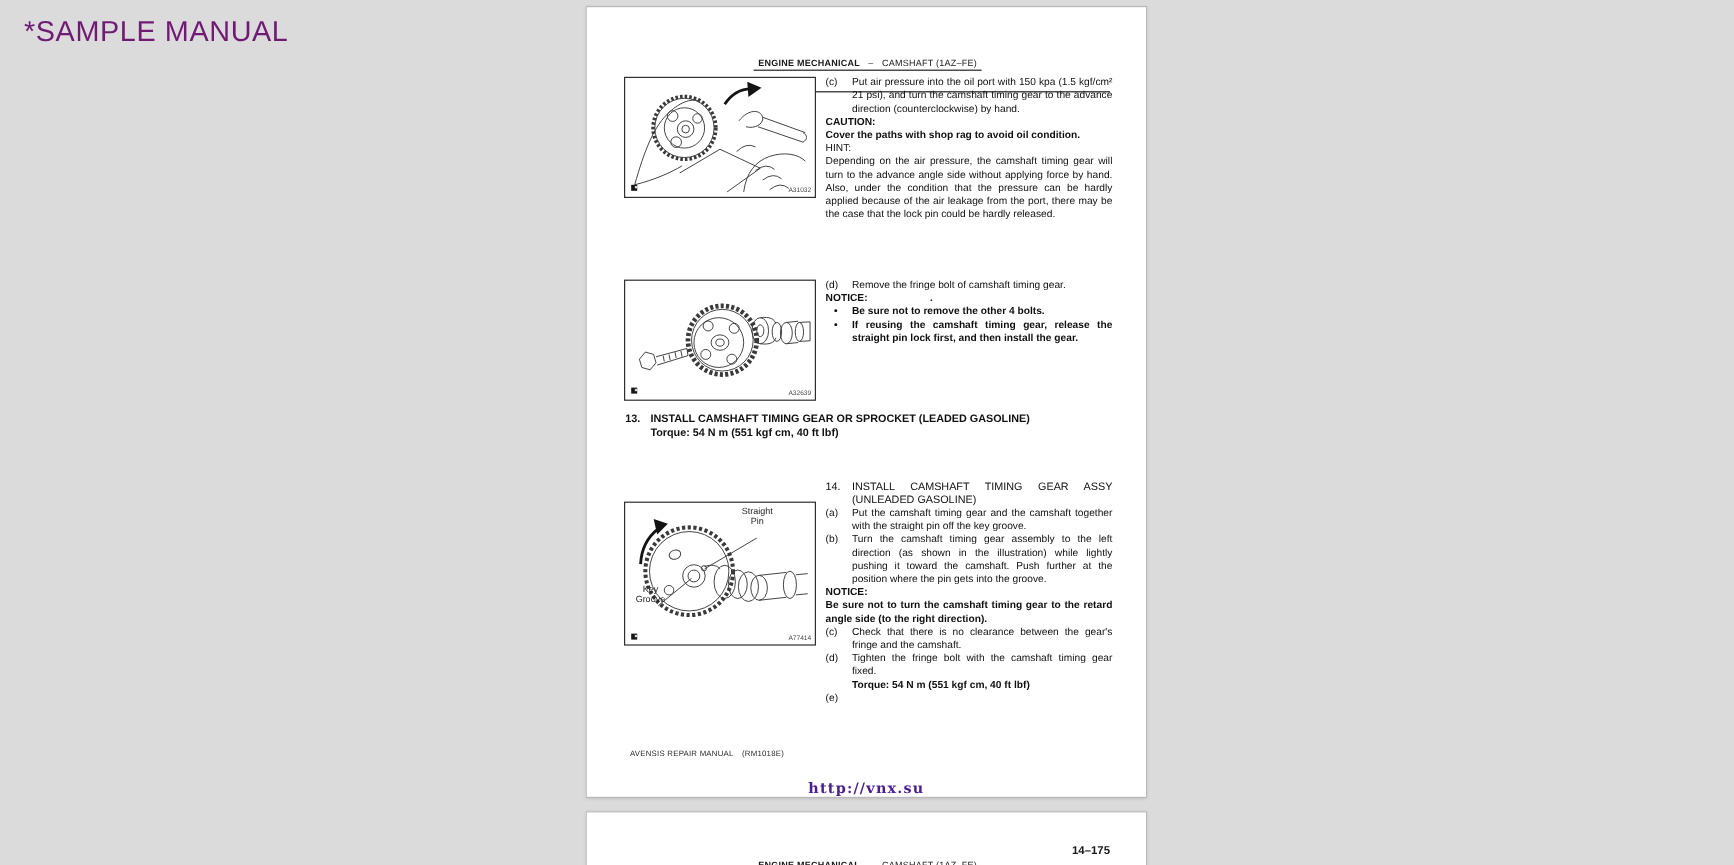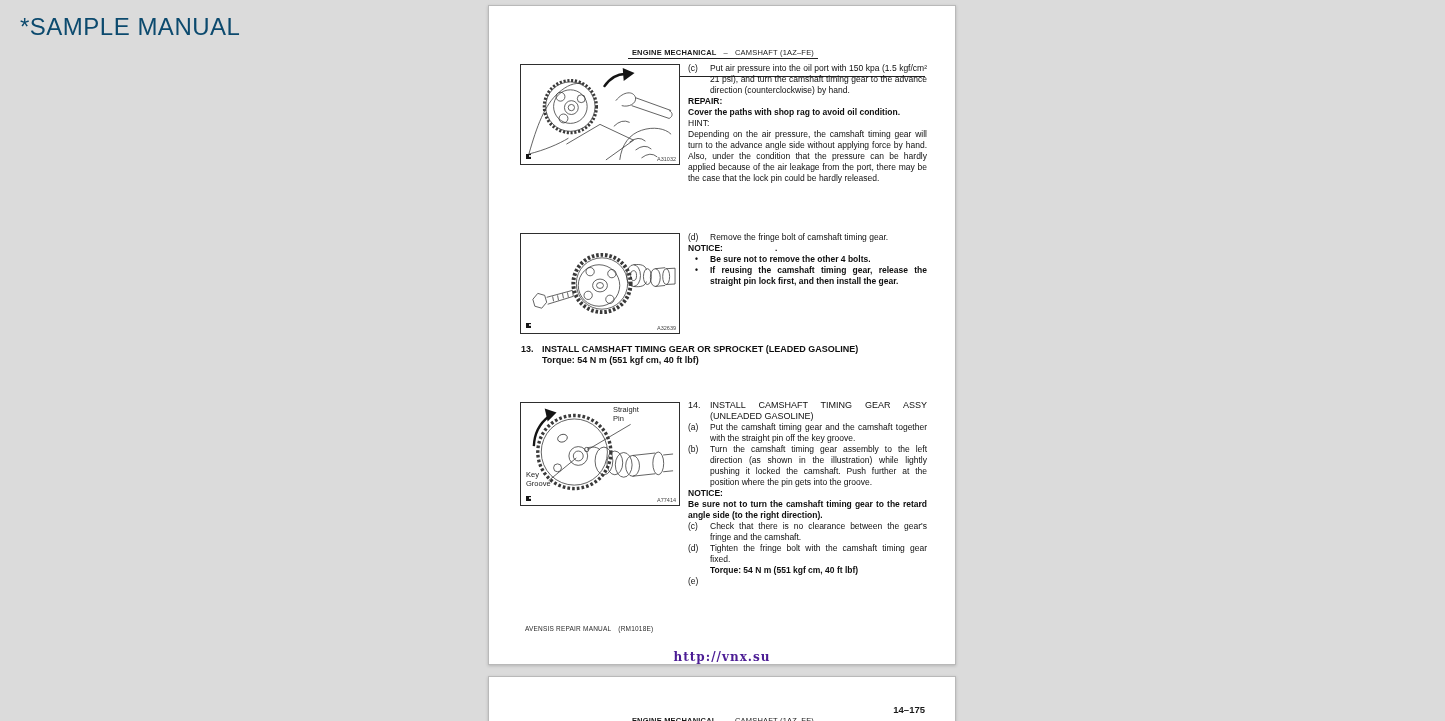--- a/index.html
+++ b/index.html
@@ -5,21 +5,21 @@
   * { margin:0; padding:0; box-sizing:border-box; }
   html,body { width:1445px; height:721px; overflow:hidden; }
   body {
     background:#dbdbdb;
     font-family:"Liberation Sans", sans-serif;
     color:#111;
     position:relative;
   }
   .sample-label {
     position:absolute; left:20px; top:13px;
-    font-size:24px; letter-spacing:.5px; color:#0c4a6e;
+    font-size:24px; letter-spacing:.5px; color:#701a75;
   }
   .page {
     position:absolute; left:488px; width:468px;
     background:#fff; border:1px solid #b9b9b9;
     box-shadow:0 1px 3px rgba(0,0,0,.18);
   }
   .page1 { top:5px; height:660px; }
   .page2 { top:676px; height:130px; }
 
   .pnum { position:absolute; font-size:9.5px; font-weight:bold; color:#1a1a1a; }
@@ -37,21 +37,21 @@
   .run-header .sec { font-weight:bold; }
   .run-header .sep { margin:0 7px; color:#333; }
 
   
   .fig {
     position:absolute; left:31px; width:160px;
     border:1px solid #2e2e2e; background:#fff;
   }
   .fig1 { top:58px; height:101px; }
   .fig2 { top:227px; height:101px; }
-  .fig3 { top:396px; height:104px; }
+  .fig3 { top:412px; height:120px;text-align:center; }
   .fig svg { position:absolute; left:0; top:0; width:100%; height:100%; }
   .fig-code { position:absolute; right:3px; bottom:2px; font-size:5.5px; color:#454545; }
   .fig-chip { position:absolute; left:5px; bottom:5px; width:5px; height:5px; background:#151515; }
   .fig-chip::after { content:""; position:absolute; right:0; top:1px; width:2px; height:2px; background:#d8d8d8; }
   .fig-label { position:absolute; font-size:7.5px; line-height:9px; color:#1d1d1d; }
   .lbl-straight-pin { left:92px; top:2px; width:36px; }
   .lbl-key-groove { left:5px; top:67px; width:32px; }
 
   
   .col {
@@ -136,21 +136,21 @@
     </svg>
     <span class="fig-chip"></span>
     <span class="fig-code">A31032</span>
   </div>
 
   <div class="col block1">
     <div class="item">
       <span class="ltr">(c)</span>
       <span>Put air pressure into the oil port with 150 kpa (1.5 kgf/cm² 21 psi), and turn the camshaft timing gear to the advance direction (counterclockwise) by hand.</span>
     </div>
-    <div class="lbl">REPAIR:</div>
+    <div class="lbl">CAUTION:</div>
     <div class="bold" style="text-align:justify;">Cover the paths with shop rag to avoid oil condition.</div>
     <div class="lbl" style="font-weight:normal;">HINT:</div>
     <div>Depending on the air pressure, the camshaft timing gear will turn to the advance angle side without applying force by hand. Also, under the condition that the pressure can be hardly applied because of the air leakage from the port, there may be the case that the lock pin could be hardly released.</div>
   </div>
 
   <div class="fig fig2">
     <svg viewBox="0 0 160 100">
       <polygon class="sketch" points="12,66 17,60 24,62 26,69 21,75 14,73"></polygon>
       <path class="sketch" d="M26,64 L52,57 M27,71 L53,63 M52,57 L53,63"></path>
       <path class="sketch" d="M32,63 l1,5 M37,62 l1,5 M42,60 l1,5 M47,59 l1,5"></path>
@@ -236,21 +236,21 @@
     <div class="s14-head">
       <span class="snum">14.</span>
       <span>INSTALL CAMSHAFT TIMING GEAR ASSY (UNLEADED GASOLINE)</span>
     </div>
     <div class="item">
       <span class="ltr">(a)</span>
       <span>Put the camshaft timing gear and the camshaft together with the straight pin off the key groove.</span>
     </div>
     <div class="item">
       <span class="ltr">(b)</span>
-      <span>Turn the camshaft timing gear assembly to the left direction (as shown in the illustration) while lightly pushing it locked the camshaft. Push further at the position where the pin gets into the groove.</span>
+      <span>Turn the camshaft timing gear assembly to the left direction (as shown in the illustration) while lightly pushing it toward the camshaft. Push further at the position where the pin gets into the groove.</span>
     </div>
     <div class="lbl">NOTICE:</div>
     <div class="bold" style="text-align:justify;">Be sure not to turn the camshaft timing gear to the retard angle side (to the right direction).</div>
     <div class="item">
       <span class="ltr">(c)</span>
       <span>Check that there is no clearance between the gear's fringe and the camshaft.</span>
     </div>
     <div class="item">
       <span class="ltr">(d)</span>
       <span>Tighten the fringe bolt with the camshaft timing gear fixed.</span>

